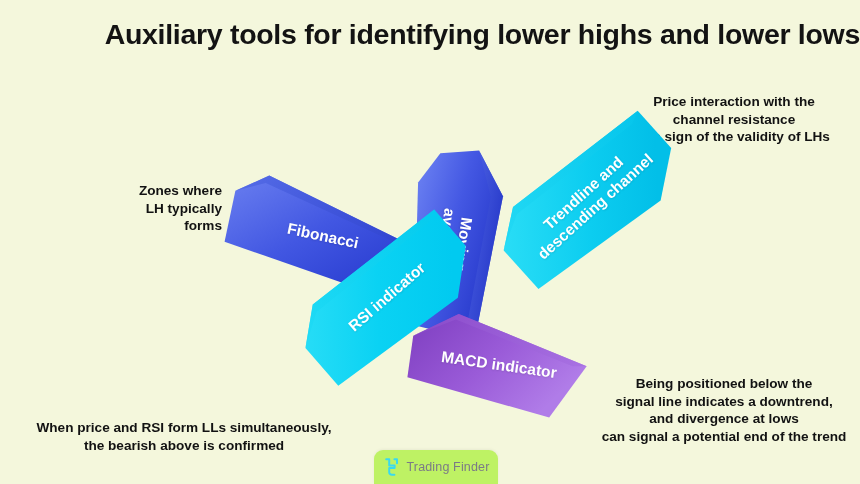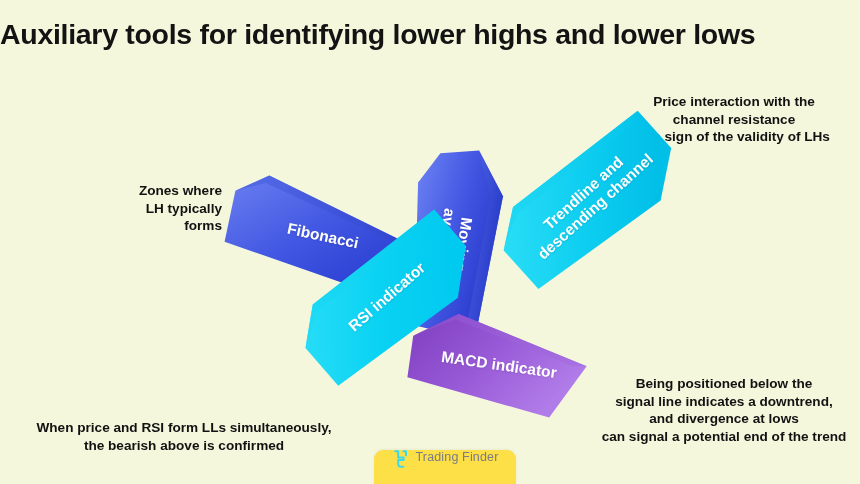--- a/index.html
+++ b/index.html
@@ -9,21 +9,21 @@
     font-family:"Liberation Sans", sans-serif;
     position:relative;
     overflow:hidden;
   }
   .stage { position:absolute; inset:0; }
 
   
   .title {
     position:absolute;
     top:18px; left:0; right:0;
-    text-align:left;
+    text-align:right;
     font-size:28.5px;
     font-weight:bold;
     color:#131313;
     letter-spacing:-0.3px;
     white-space:nowrap;
   }
 
   
   .note {
     position:absolute;
@@ -71,24 +71,25 @@
   #arrow-macd       { left:410px; top:318px; transform:rotate(8deg); }
 
   #arrow-moving .lbl    { transform:rotate(90deg); }
   #arrow-trendline .lbl { transform:rotate(0deg); }
   #arrow-rsi .lbl       { transform:rotate(0deg); }
 
   
   .brand-card {
     position:absolute;
     left:374px; top:450px;
-    width:142px; height:34px;
-    background:#fde047;
+    width:124px; height:34px;
+    background:#bef264;
     border-radius:9px 9px 0 0;
     display:flex;
+    align-items:center;
     justify-content:center;
     gap:7px;
     box-shadow:0 -1px 3px rgba(0,0,0,.05);
   }
   .brand-mark { width:17px; height:19px; flex:0 0 auto; }
   .brand-text {
     font-size:12.5px;
     color:#7b7b86;
     letter-spacing:.15px;
     white-space:nowrap;

